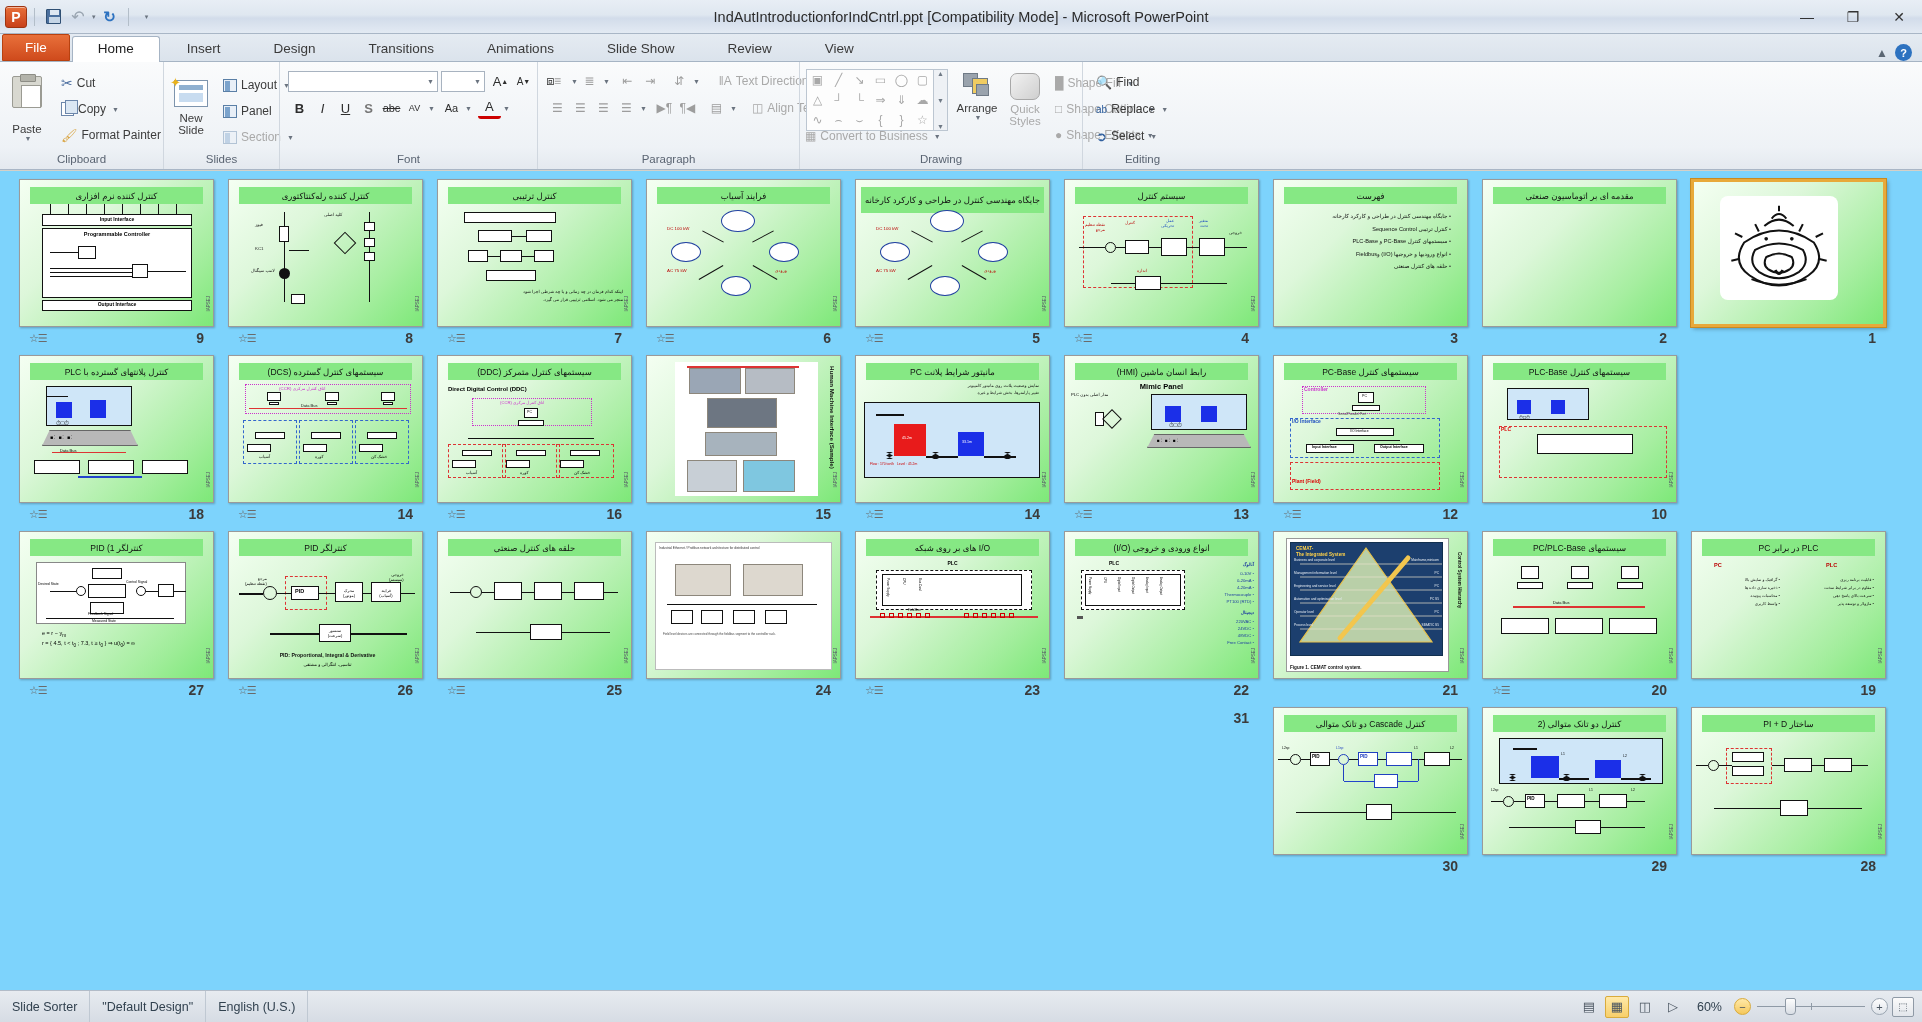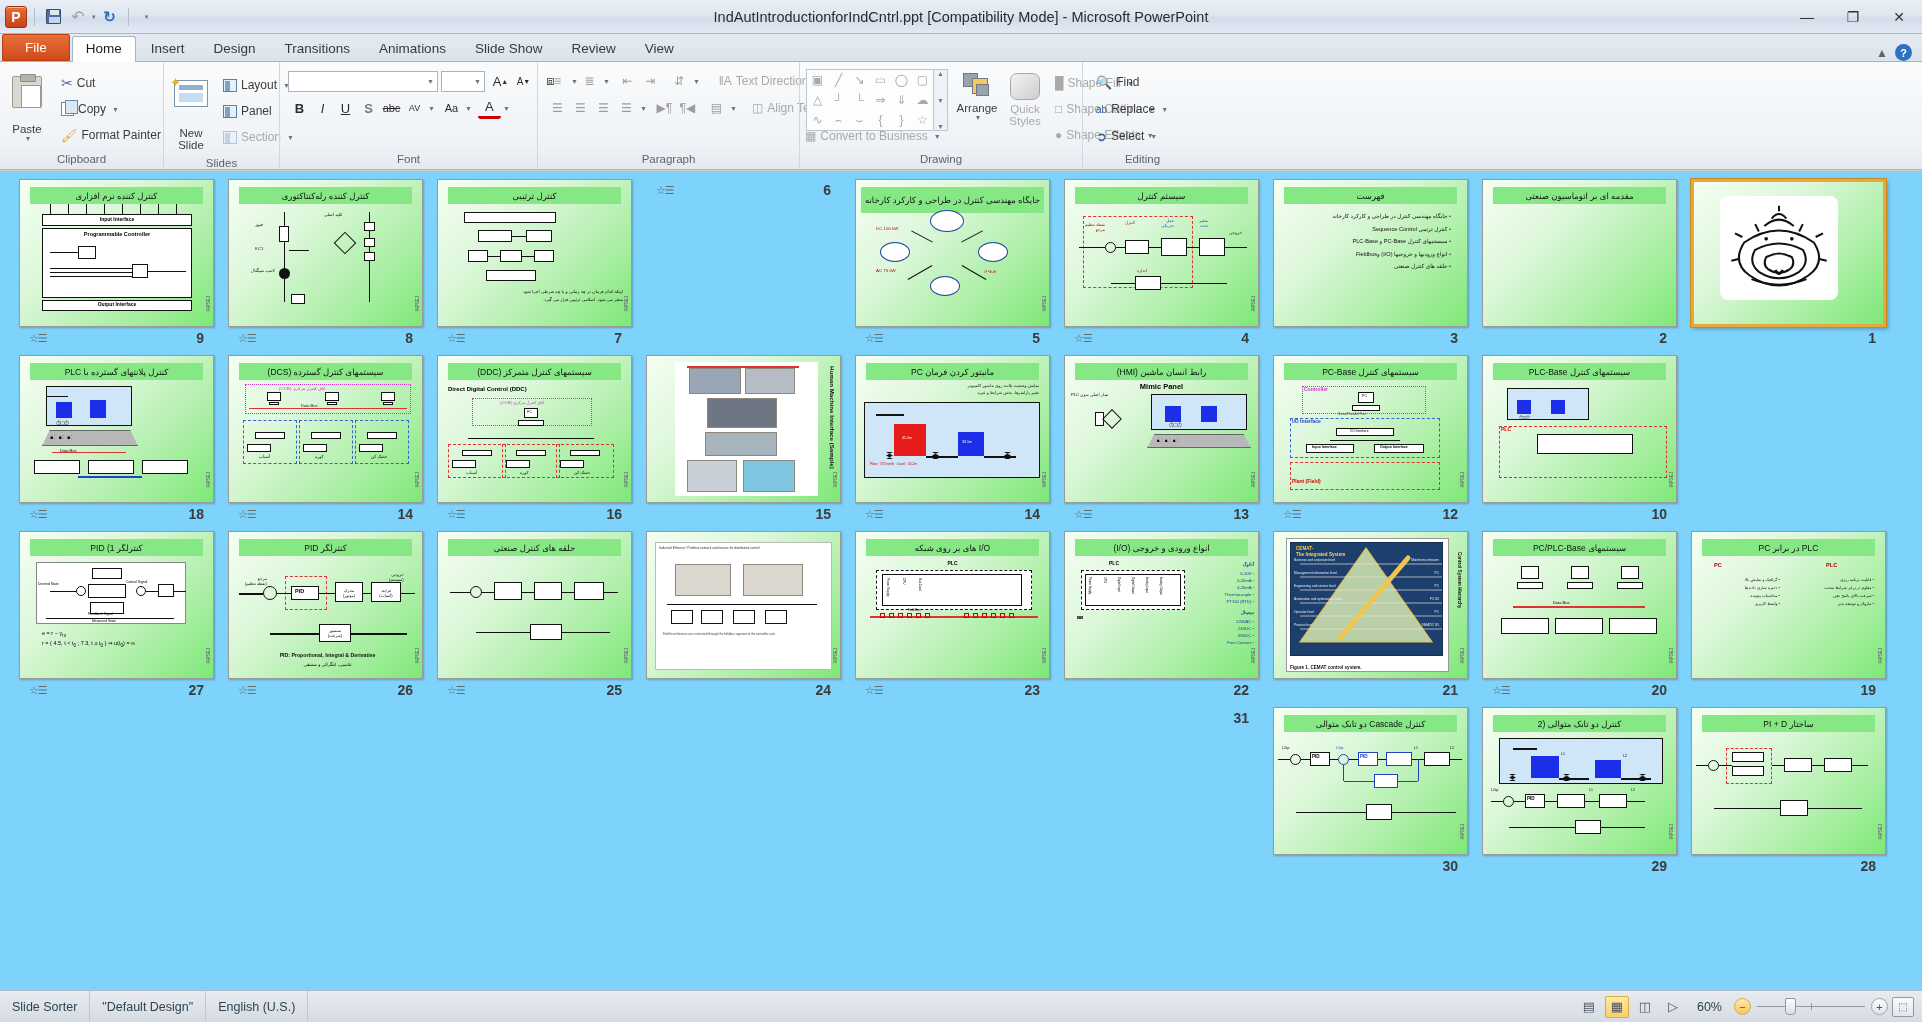--- a/index.html
+++ b/index.html
@@ -47,21 +47,21 @@
     width:46px;height:100%;display:flex;align-items:center;justify-content:center;
     font-size:14px;color:#333;
   }
 
   
   .tabrow{
     height:28px;background:linear-gradient(to bottom,#e5ebf2,#dbe3ec);
     display:flex;align-items:flex-end;border-bottom:1px solid #a6b4c4;position:relative;
   }
   .tab{
-    padding:4px 13px 5px;font-size:13.5px;color:#3a3a3a;
+    padding:4px 25px 5px;font-size:13.5px;color:#3a3a3a;
     border:1px solid transparent;border-bottom:none;margin-right:1px;cursor:default;
   }
   .tab.file{
     background:linear-gradient(to bottom,#e8703a,#cf4a1c);
     color:#fff;padding:5px 22px 5px;border-radius:2px 2px 0 0;
     border:1px solid #b8410f;margin:0 2px 0 2px;font-size:13.5px;
   }
   .tab.active{
     background:#fff;border-color:#a6b4c4;border-radius:3px 3px 0 0;
     color:#1d1d1d;margin-bottom:-1px;padding-bottom:6px;
@@ -318,21 +318,21 @@
     <div class="glabel">Clipboard</div>
   </div>
 
   <div class="group" style="width:116px">
     <div class="gbody">
       <div class="bigbtn" style="margin-top:4px">
         <div style="position:relative;margin-top:6px">
           <span class="sparkle">✦</span>
           <div class="newslide-ico"></div>
         </div>
-        <span style="margin-top:20px">New</span>
+        <span style="margin-top:5px">New</span>
         <span>Slide</span>
       </div>
       <div style="display:flex;flex-direction:column;gap:4px;margin:6px 0 0 4px">
         <div class="smallbtn">
           <span class="layout-ico"></span>
           <span>Layout</span>
           <span class="caret">▼</span>
         </div>
         <div class="smallbtn">
           <span class="layout-ico"></span>
@@ -598,20 +598,38 @@
               </div>
       <div class="vside">IAPSEJ</div>
             </div>
     </div>
     <div class="meta">
       <span class="transicon">☆☰</span>
       <span class="slnum">7</span>
     </div>
   </div>
         <div class="cell">
+    <div class="thumb">
+      <div class="slidebg"></div>
+      <div class="stitle">فرایند آسیاب</div>
+            <div class="diagram">
+      <div style="position:absolute;left:74px;top:30px;width:34px;height:22px;border:1px solid #2040a0;border-radius:50%;background:#fff"></div>
+      <div style="position:absolute;left:24px;top:62px;width:30px;height:20px;border:1px solid #2040a0;border-radius:50%;background:#fff"></div>
+      <div style="position:absolute;left:122px;top:62px;width:30px;height:20px;border:1px solid #2040a0;border-radius:50%;background:#fff"></div>
+      <div style="position:absolute;left:74px;top:96px;width:30px;height:20px;border:1px solid #2040a0;border-radius:50%;background:#fff"></div>
+      <div class="ln" style="left:54px;top:56px;width:24px;transform:rotate(28deg)"></div>
+      <div class="ln" style="left:104px;top:56px;width:24px;transform:rotate(-28deg)"></div>
+      <div class="ln" style="left:50px;top:92px;width:28px;transform:rotate(-30deg)"></div>
+      <div class="ln" style="left:104px;top:92px;width:28px;transform:rotate(30deg)"></div>
+      <div style="position:absolute;left:20px;top:46px;font-size:4.4px;color:#b00">DC 100 kW</div>
+      <div style="position:absolute;left:20px;top:88px;font-size:4.4px;color:#b00">AC 75 kW</div>
+      <div style="position:absolute;left:128px;top:88px;font-size:4.4px;color:#b00">ورودی</div>
+      <div class="vside">IAPSEJ</div>
+            </div>
+    </div>
     <div class="meta">
       <span class="transicon">☆☰</span>
       <span class="slnum">6</span>
     </div>
   </div>
         <div class="cell">
     <div class="thumb">
       <div class="slidebg"></div>
       <div class="stitle tall wide">جایگاه مهندسی کنترل در طراحی و کارکرد کارخانه</div>
             <div class="diagram">
@@ -894,21 +912,21 @@
             </div>
     </div>
     <div class="meta">
       <span class="transicon"></span>
       <span class="slnum">15</span>
     </div>
   </div>
         <div class="cell">
     <div class="thumb">
       <div class="slidebg"></div>
-      <div class="stitle">مانیتور کردن فرمان PC</div>
+      <div class="stitle">مانیتور شرایط پلانت PC</div>
             <div class="diagram">
       <div style="position:absolute;left:10px;top:26px;right:10px;font-size:4.2px;direction:rtl;line-height:7px;color:#111">
         <div>نمایش وضعیت پلانت روی مانیتور کامپیوتر</div>
         <div>تغییر پارامترها، بخش شرایط و غیره</div>
               </div>
       <div class="panel" style="left:8px;top:46px;width:176px;height:76px;border-width:1.5px"></div>
       <div class="tankred" style="left:38px;top:68px;width:32px;height:32px"></div>
       <div class="tankblue" style="left:102px;top:76px;width:26px;height:24px"></div>
       <div class="ln" style="left:20px;top:58px;width:28px;height:2px"></div>
       <div class="lnv" style="left:20px;top:58px;height:6"></div>

